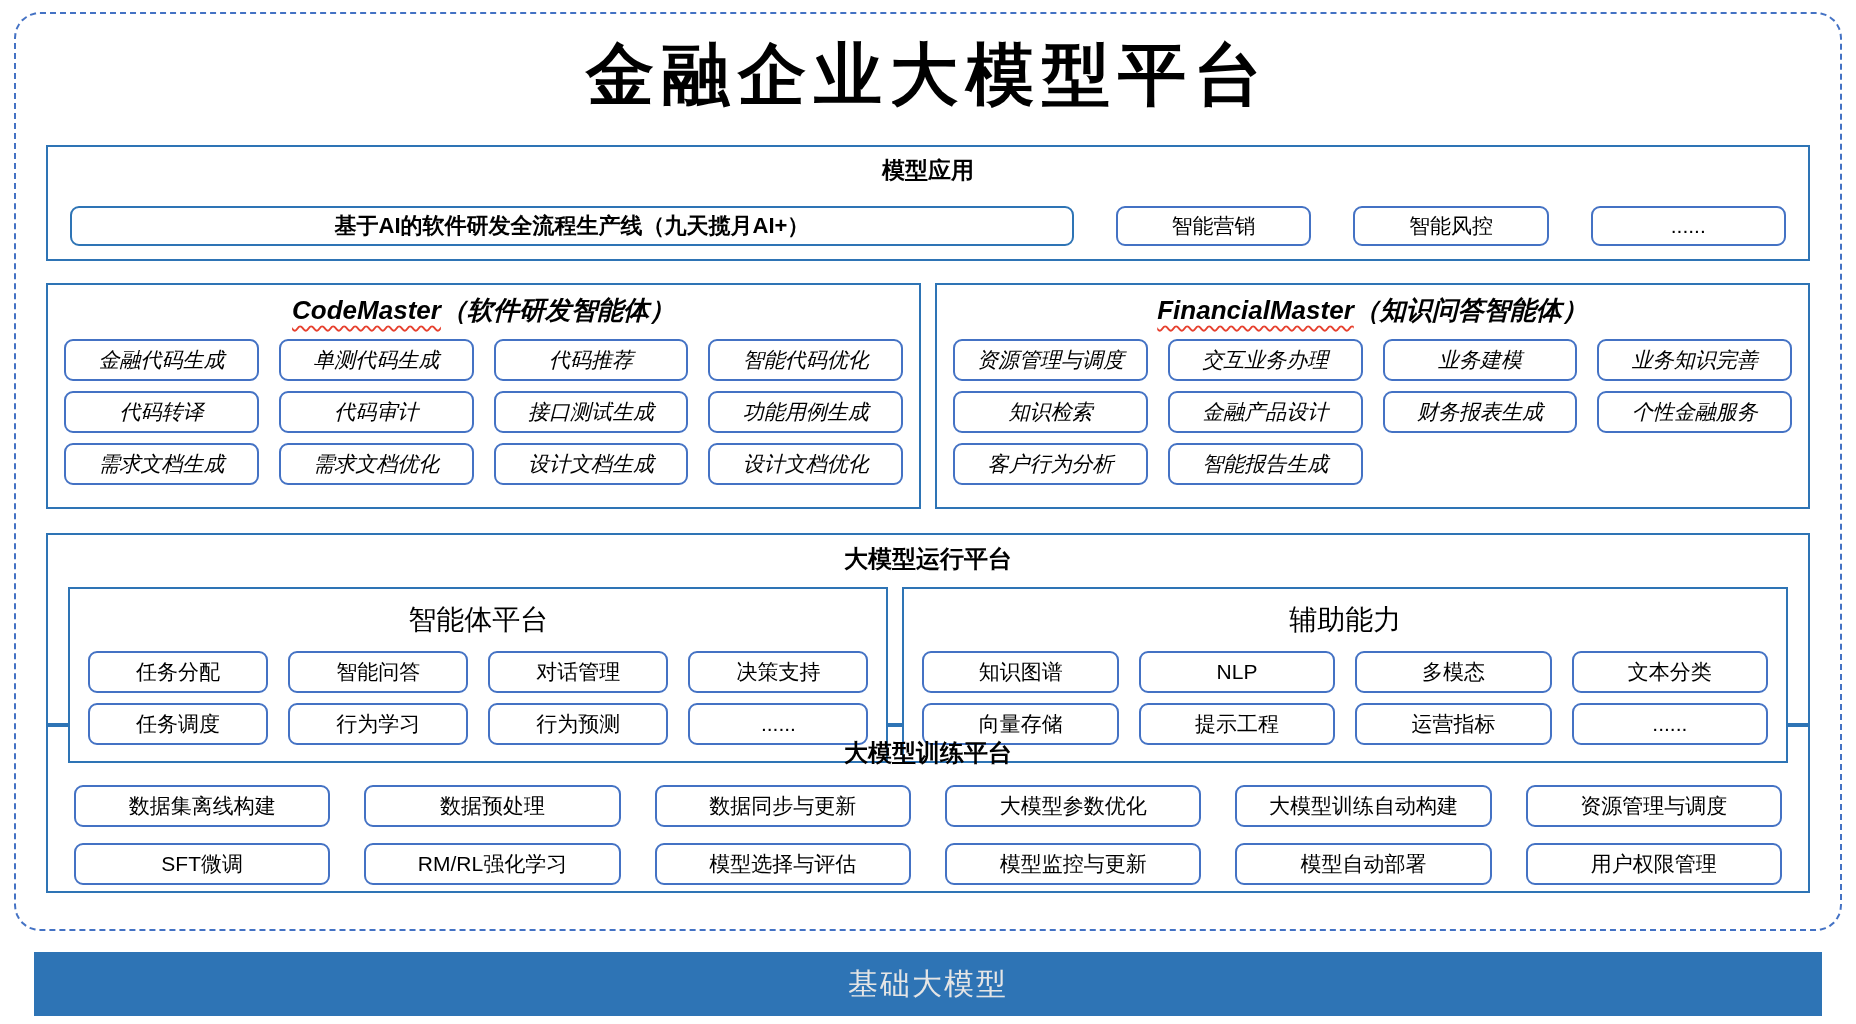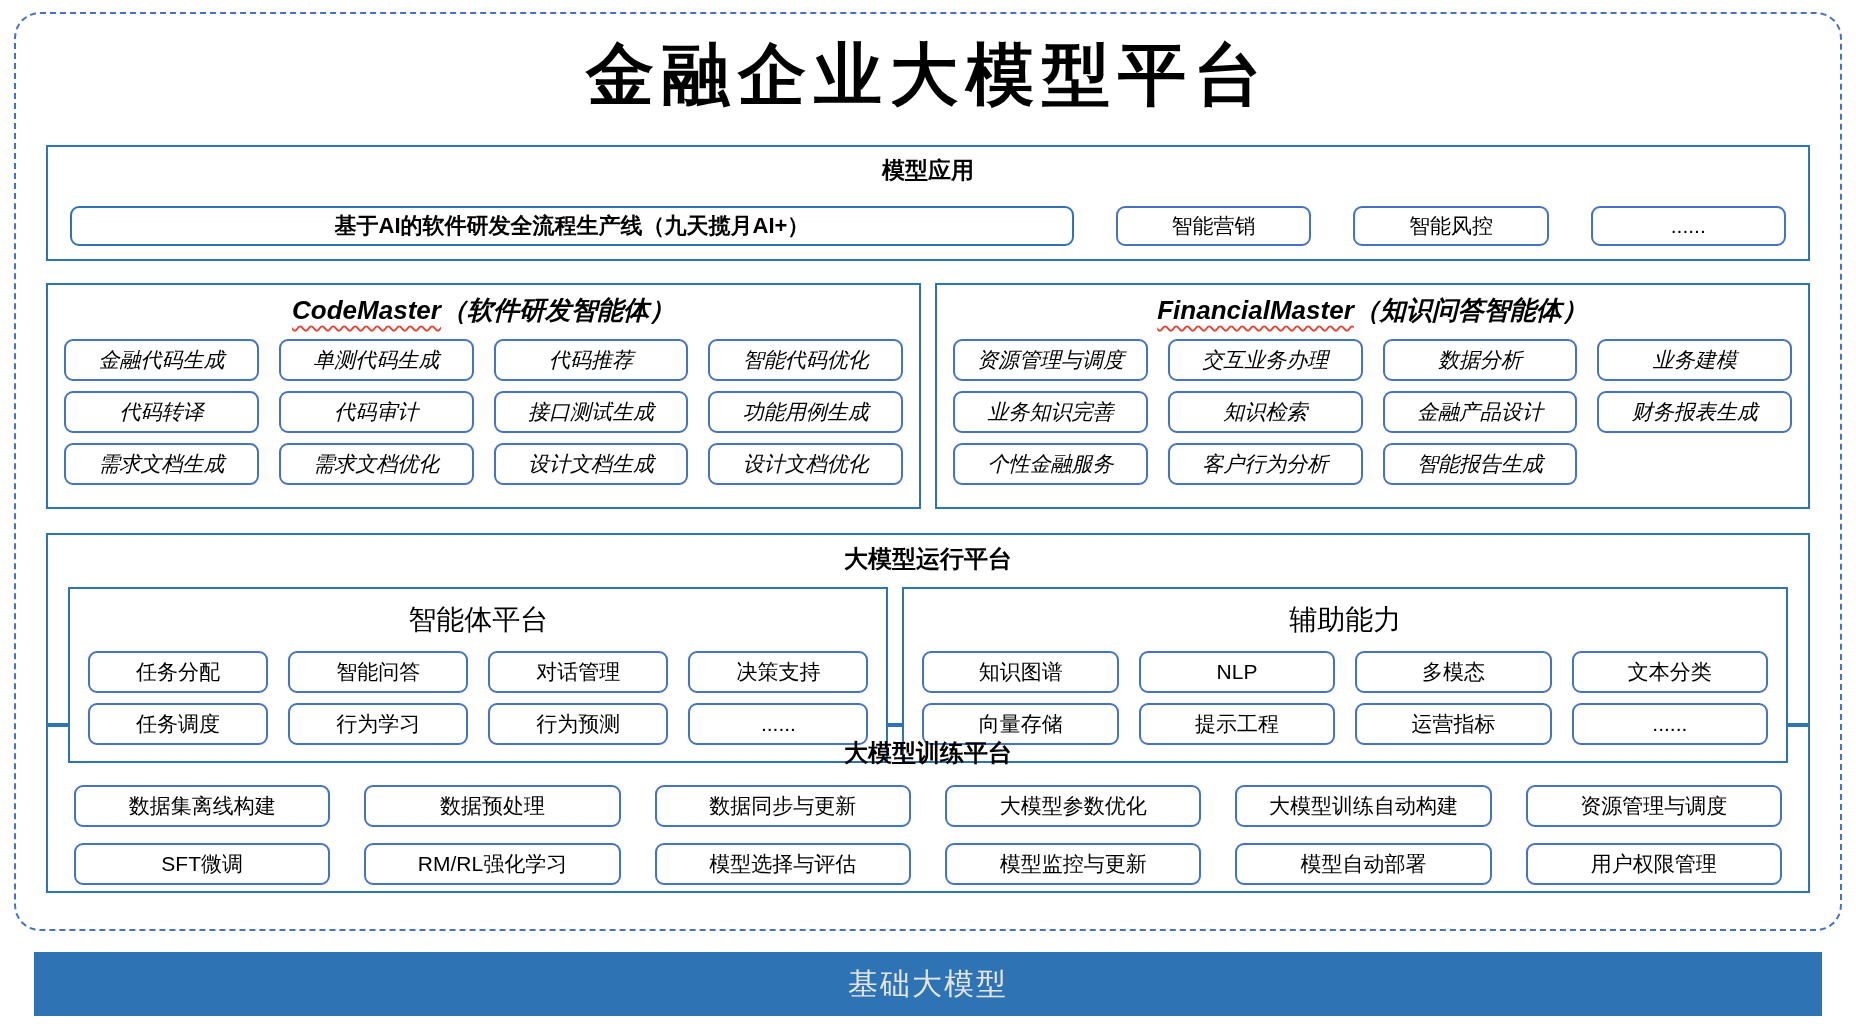--- a/index.html
+++ b/index.html
@@ -103,21 +103,20 @@
       </div>
     </section>
 
     <section class="sec agent">
       <div class="agent-title">
         <span class="en">FinancialMaster</span><span>（知识问答智能体）</span>
       </div>
       <div class="grid4">
         <div class="item">资源管理与调度</div>
         <div class="item">交互业务办理</div>
-        <div class="item">数据分析</div>
         <div class="item">业务建模</div>
         <div class="item">业务知识完善</div>
         <div class="item">知识检索</div>
         <div class="item">金融产品设计</div>
         <div class="item">财务报表生成</div>
         <div class="item">个性金融服务</div>
         <div class="item">客户行为分析</div>
         <div class="item">智能报告生成</div>
       </div>
     </section>

